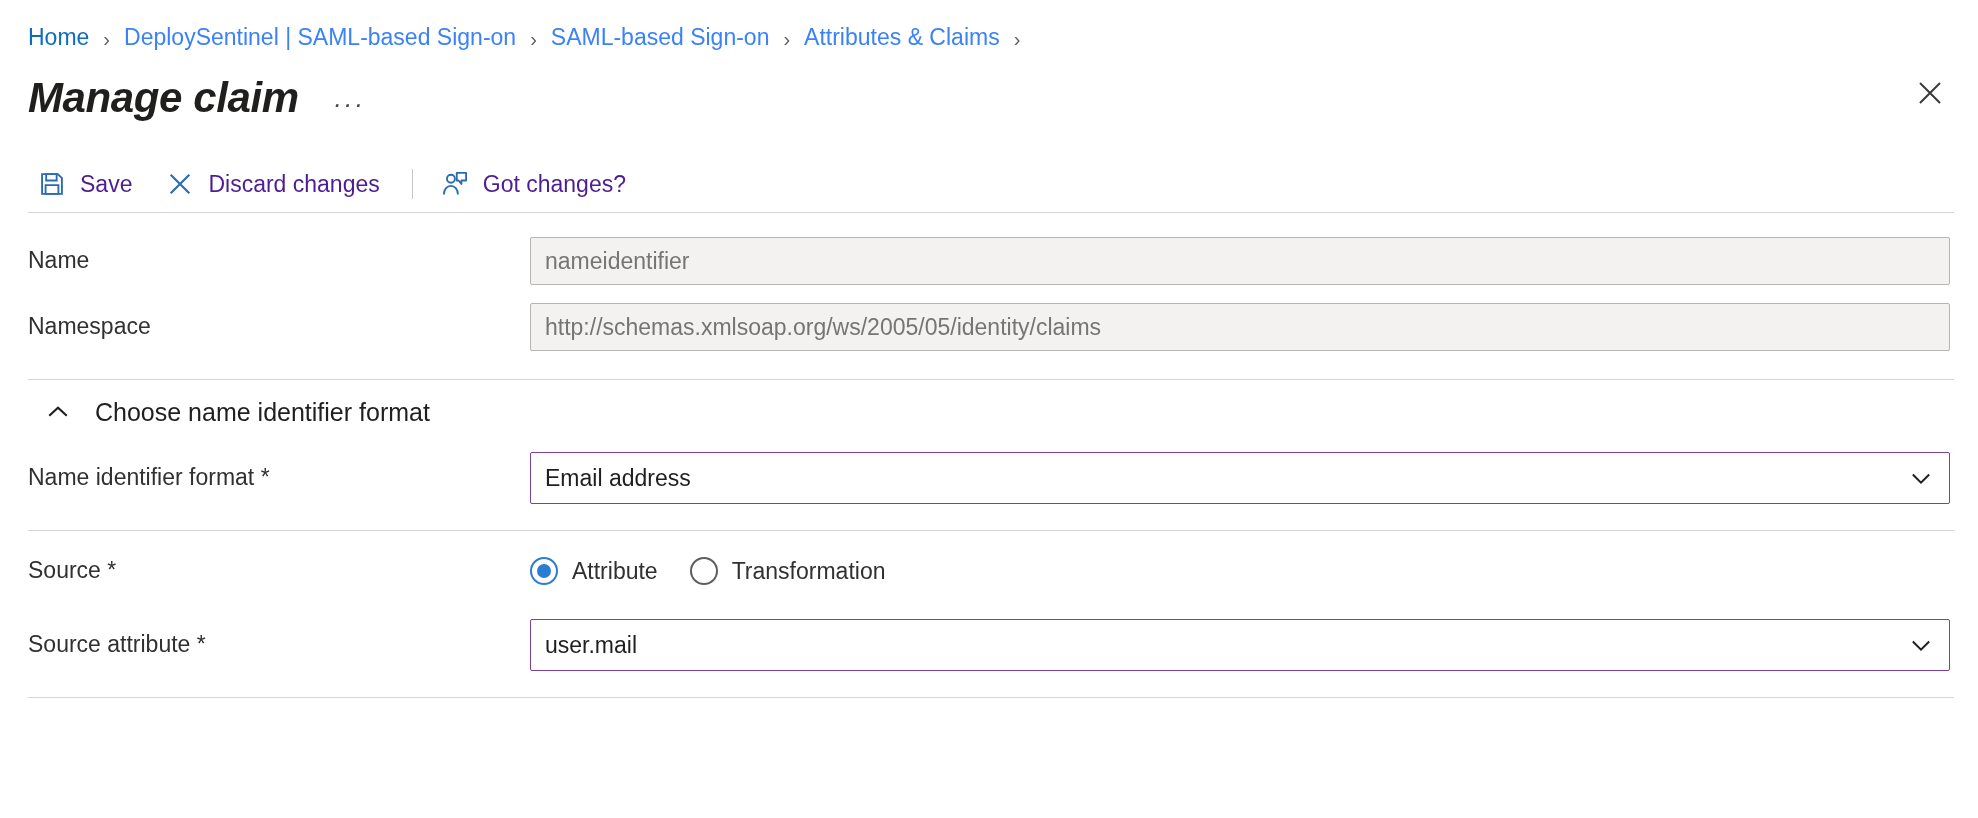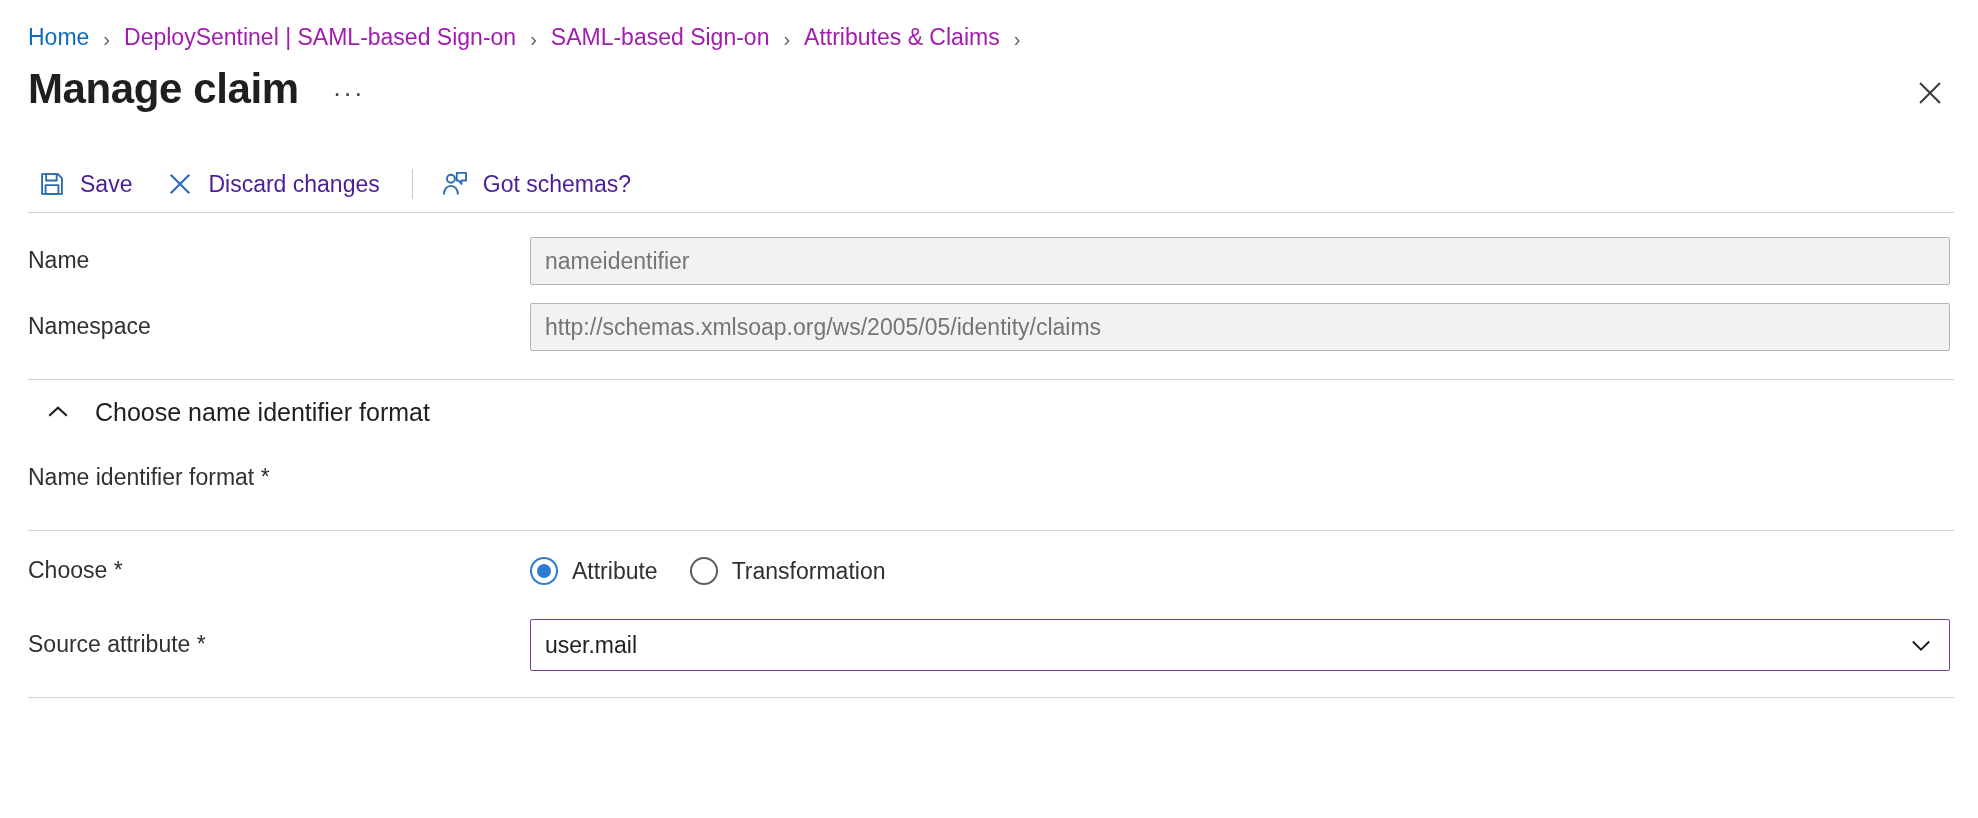--- a/index.html
+++ b/index.html
@@ -19,39 +19,40 @@
   
   .breadcrumb {
     display: flex;
     align-items: flex-end;
     padding: 19px 0 0 28px;
     font-size: 23px;
     line-height: 1;
     height: 30px;
   }
   .crumb {
-    color: #a21caf;
+    color: #3b82f6;
     white-space: nowrap;
     cursor: pointer;
   }
   .crumb.home { color: #0f6cbd; }
   .crumb-sep {
     color: #605e5c;
     margin: 0 14px;
     font-size: 20px;
     font-weight: 300;
   }
 
   
   .title-row {
     display: flex;
-    align-items: flex-start;
+    align-items: center;
     padding: 19px 0 0 28px;
     height: 60px;
     position: relative;
+    font-style: italic;
   }
   .page-title {
     font-size: 42px;
     font-weight: 600;
     letter-spacing: -0.4px;
     color: #201f1e;
     line-height: 1;
   }
   .ellipsis-btn {
     margin-left: 34px;
@@ -287,21 +288,21 @@
   <div class="cmd-sep"></div>
 
   <div class="cmd">
     <span class="cmd-icon">
       <svg width="28" height="28" viewBox="0 0 24 24">
         <circle cx="8.5" cy="7.5" r="3.4" fill="none" stroke="#2b6cb0" stroke-width="1.6"></circle>
         <path d="M2.5 21 C2.5 16.4 5.3 13.6 8.5 13.6 C11.7 13.6 14.5 16.4 14.5 21" fill="none" stroke="#2b6cb0" stroke-width="1.6"></path>
         <path d="M13.5 2.5 H21.5 V9 H17.5 L17.5 12 L15 9 H13.5 Z" fill="none" stroke="#2b6cb0" stroke-width="1.6" stroke-linejoin="round"></path>
       </svg>
     </span>
-    <span class="cmd-label">Got schemas?</span>
+    <span class="cmd-label">Got changes?</span>
   </div>
 
 </div>
 
 <div class="divider"></div>
 
 <div class="spacer-22"></div>
 
 <div class="form-row">
   <span class="field-label">Name</span>
@@ -329,30 +330,40 @@
       <path d="M5 15 L12 8.5 L19 15" fill="none" stroke="#201f1e" stroke-width="1.7"></path>
     </svg>
   </span>
   <span class="section-title">Choose name identifier format</span>
 </div>
 
 <div class="spacer-8"></div>
 
 <div class="form-row">
   <span class="field-label">Name identifier format *</span>
+  <span class="field-control">
+    <span class="combo">
+      <span class="combo-value">Email address</span>
+      <span class="combo-chev">
+        <svg width="28" height="28" viewBox="0 0 24 24">
+          <path d="M5 9 L12 16 L19 9" fill="none" stroke="#201f1e" stroke-width="1.7"></path>
+        </svg>
+      </span>
+    </span>
+  </span>
 </div>
 
 <div class="spacer-26"></div>
 
 <div class="divider"></div>
 
 <div class="spacer-14"></div>
 
 <div class="form-row">
-  <span class="field-label">Choose *</span>
+  <span class="field-label">Source *</span>
   <span class="field-control">
     <span class="radio-group">
       <span class="radio-opt selected">
         <span class="radio-mark">
           <span class="radio-dot"></span>
         </span>
         <span class="radio-label">Attribute</span>
       </span>
       <span class="radio-opt">
         <span class="radio-mark">

